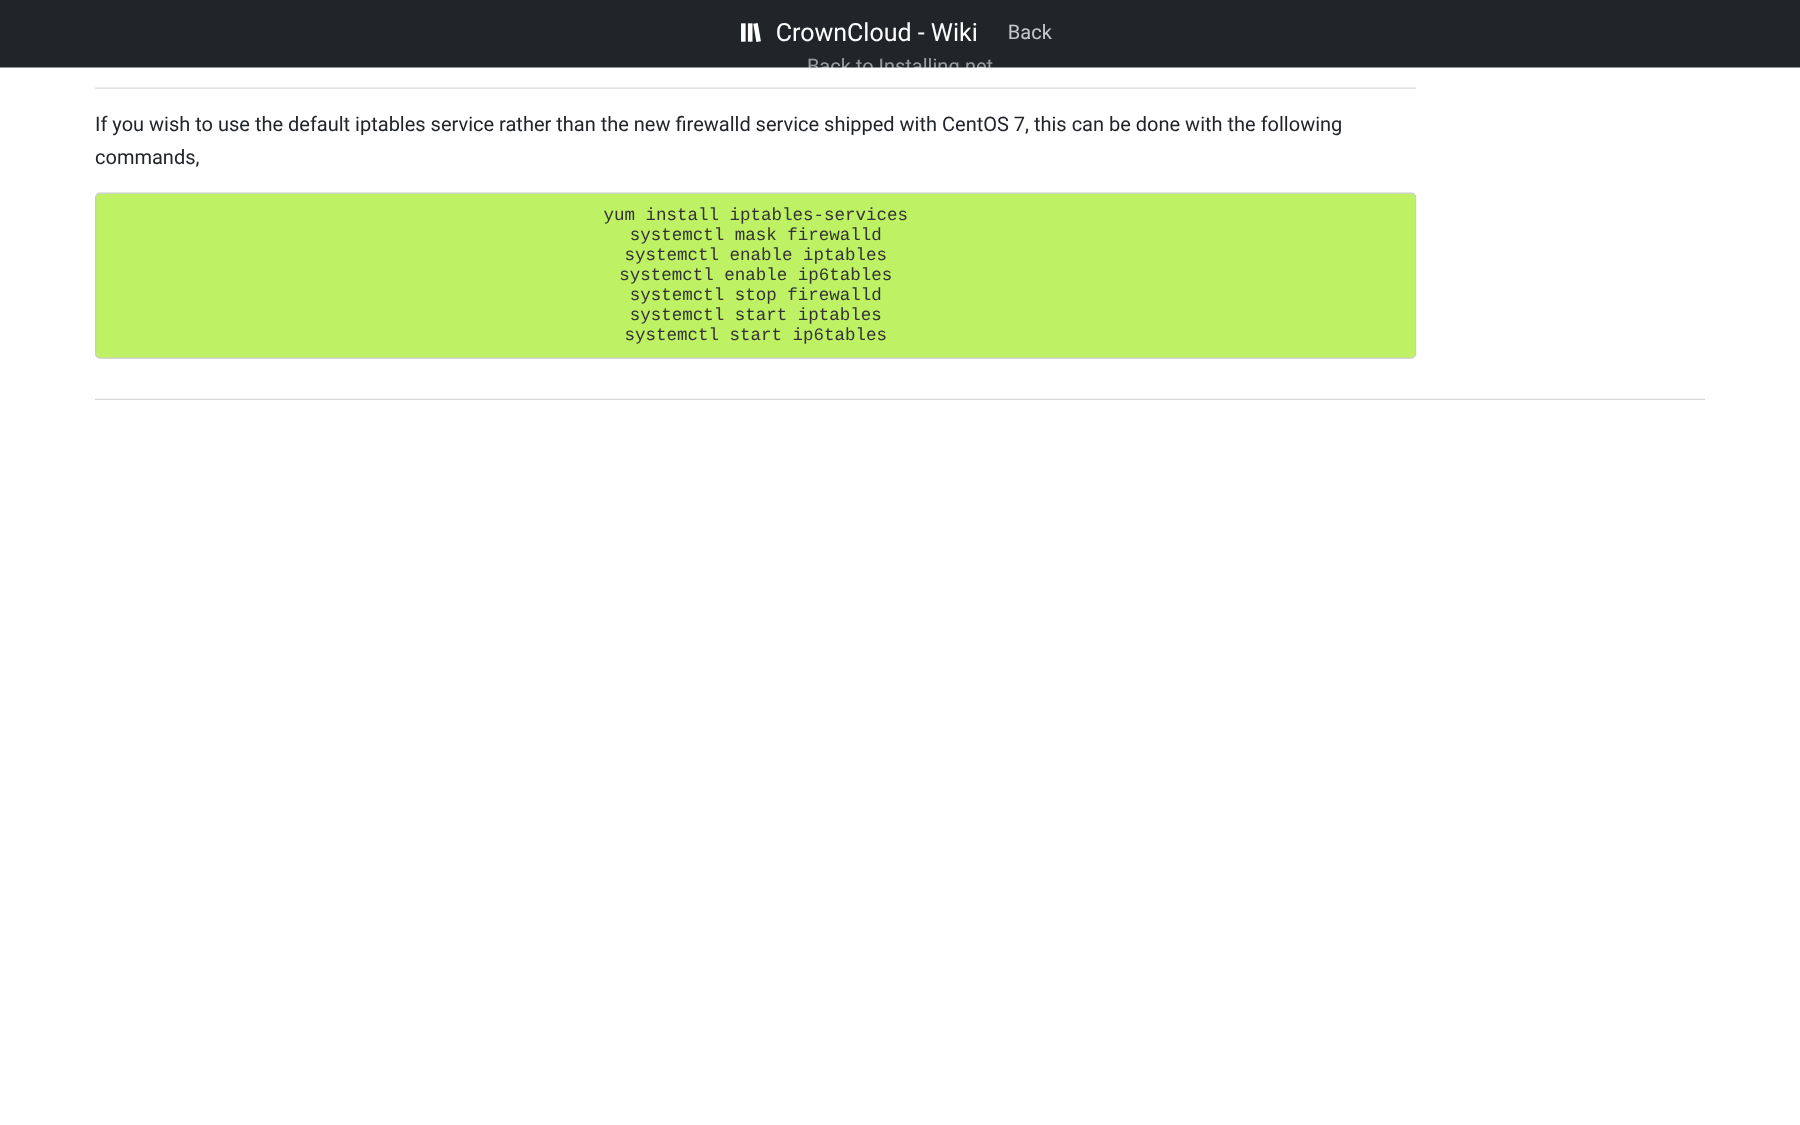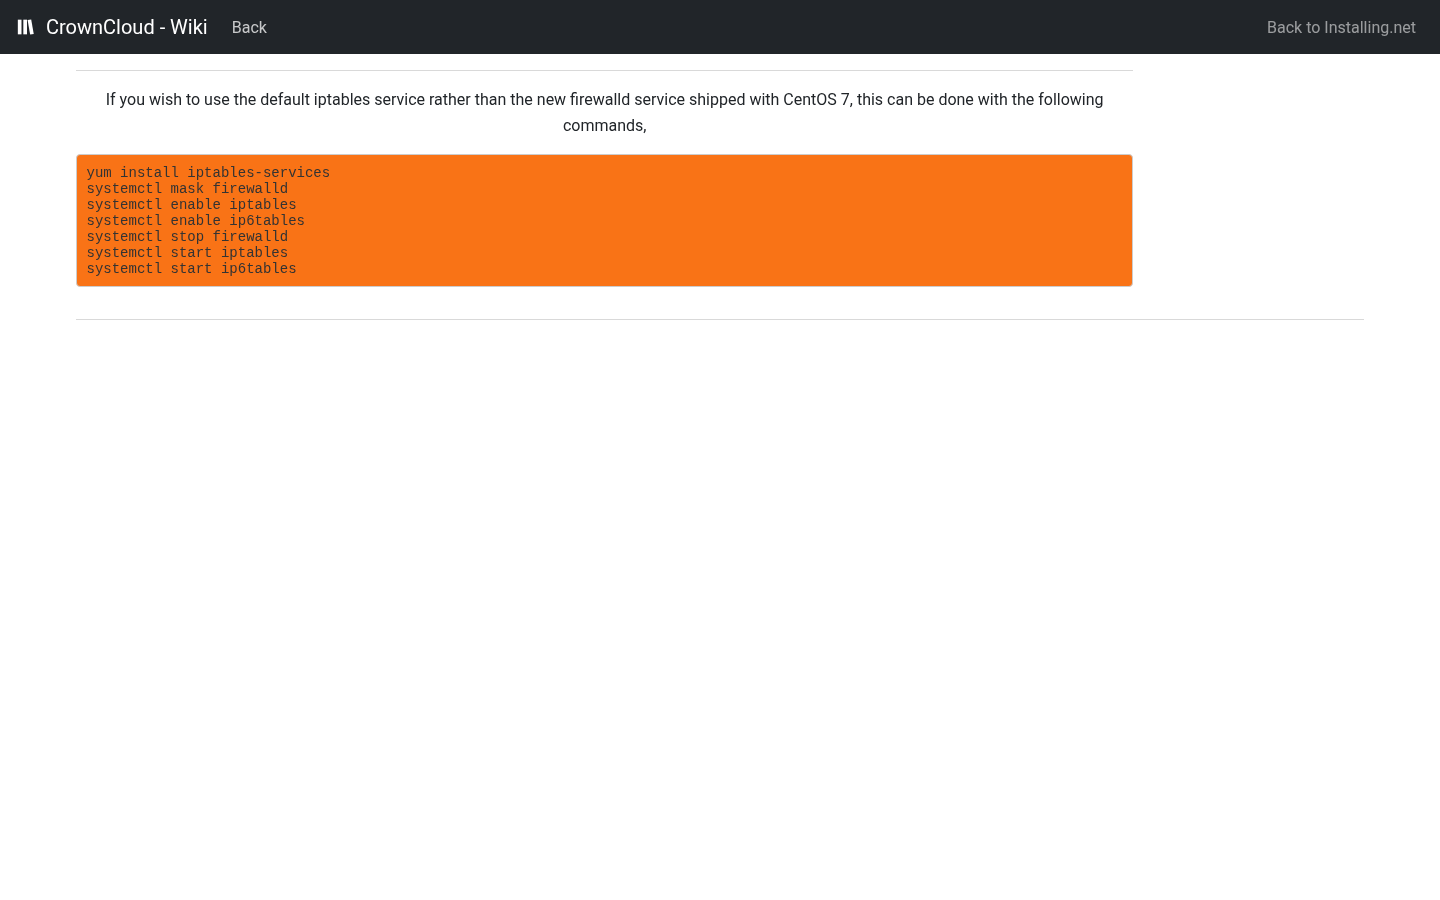--- a/index.html
+++ b/index.html
@@ -12,20 +12,21 @@
       color: #212529;
       background: #fff;
     }
     .navbar {
       background-color: #212529;
       padding: 0.5rem 1rem;
       display: flex;
       align-items: center;
       justify-content: space-between;
       height: 54px;
+      flex-direction: column;
     }
     .navbar-left {
       display: flex;
       align-items: center;
     }
     .navbar-brand {
       color: #fff;
       font-size: 1.25rem;
       text-decoration: none;
       display: flex;
@@ -71,29 +72,29 @@
       border-top: 1px solid rgba(0,0,0,0.15);
       margin: 1rem 0;
     }
     hr.full {
       margin: 1rem 0;
     }
     p {
       margin-bottom: 1rem;
       line-height: 1.6;
       font-size: 1rem;
-      text-align: center;
     }
     pre {
-      background-color: #f97316;
+      background-color: #bef264;
       border: 1px solid #ccc;
       border-radius: 4px;
       padding: 9.5px;
       margin-bottom: 1rem;
       overflow: auto;
+      text-align: center;
     }
     code {
       font-family: SFMono-Regular, Menlo, Monaco, Consolas, "Liberation Mono", "Courier New", monospace;
       font-size: 0.875rem;
       color: #333;
       white-space: pre;
     }
   </style>
 </head>
 <body>

